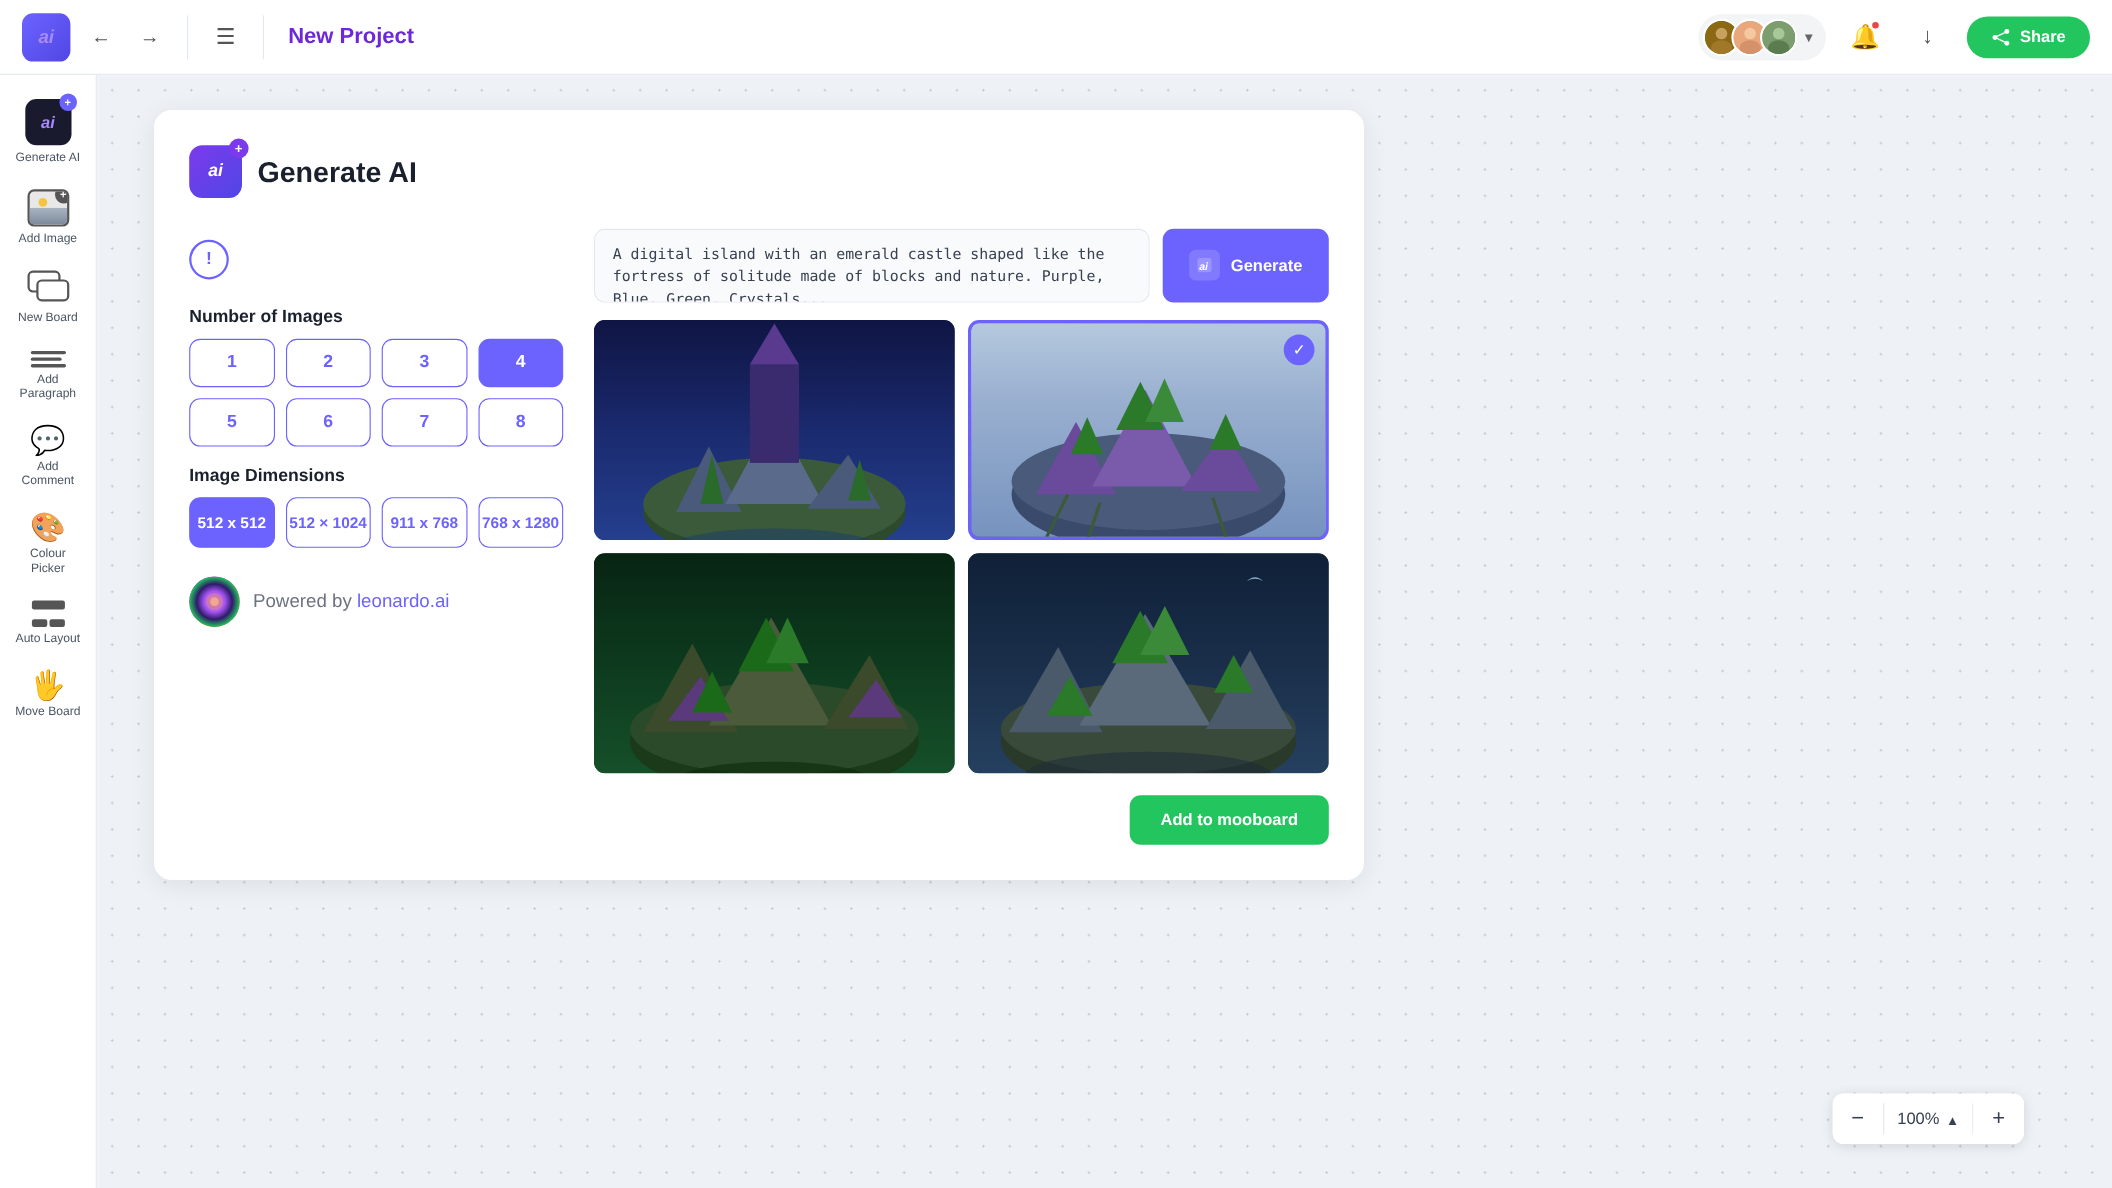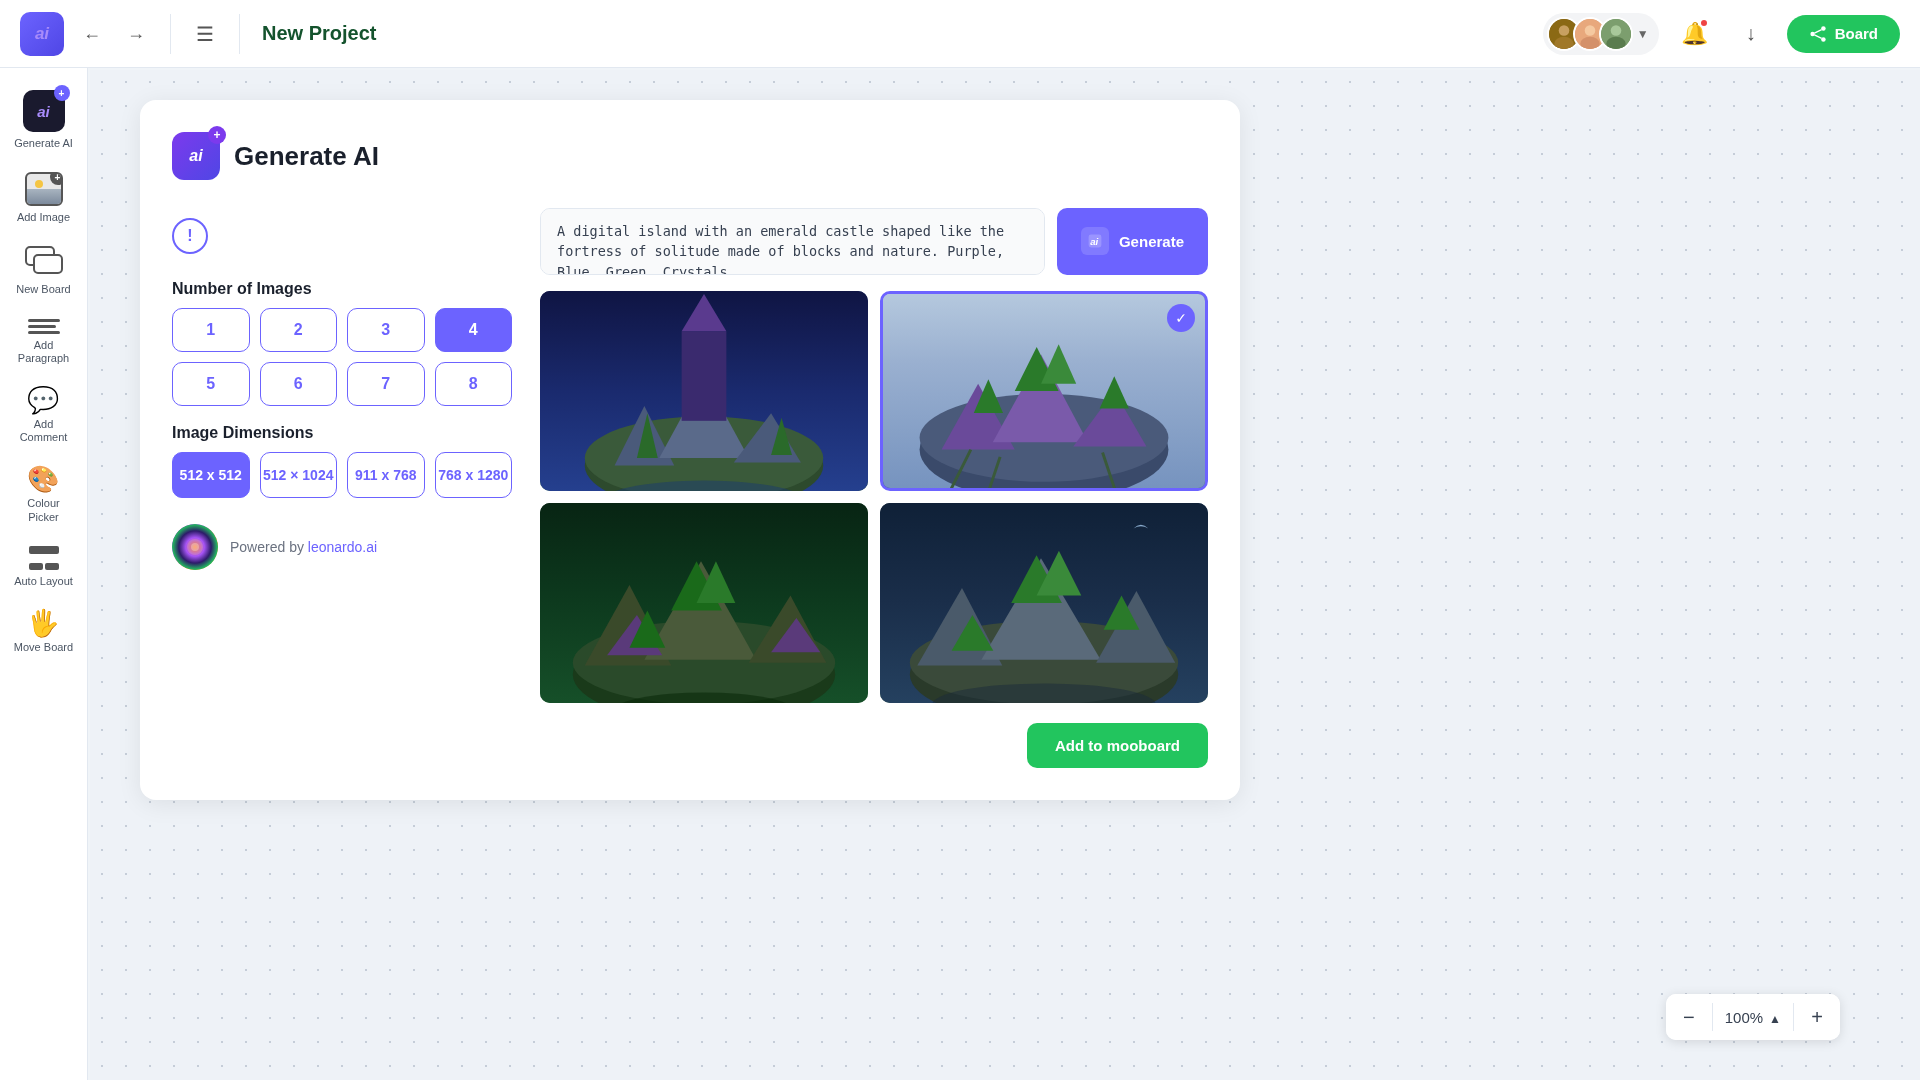--- a/index.html
+++ b/index.html
@@ -61,21 +61,21 @@
     .header-menu-btn {
       width: 32px; height: 32px;
       border: none; background: none;
       cursor: pointer; font-size: 20px;
       color: #555;
       display: flex; align-items: center; justify-content: center;
     }
     .header-title {
       font-size: 20px;
       font-weight: 600;
-      color: #14532d;
+      color: #6d28d9;
       margin-left: 4px;
     }
     .header-right {
       margin-left: auto;
       display: flex; align-items: center; gap: 16px;
     }
     .avatar-group {
       display: flex; align-items: center;
       background: #f3f4f6;
       border-radius: 24px;
@@ -368,21 +368,21 @@
       margin-top: 8px;
     }
     .powered-avatar {
       width: 46px; height: 46px;
       border-radius: 50%;
       overflow: hidden;
       background: linear-gradient(135deg, #2d1b69, #a855f7, #f97316, #22c55e);
       display: flex; align-items: center; justify-content: center;
     }
     .powered-text {
-      font-size: 14px;
+      font-size: 17px;
       color: #6b7280;
     }
     .powered-link {
       color: #6c63ff;
       text-decoration: none;
       font-weight: 500;
     }
 
     
     .image-grid {
@@ -546,21 +546,21 @@
     </button>
     <button class="download-btn">↓</button>
     <button class="share-btn">
       <svg width="18" height="18" viewBox="0 0 20 20" fill="none">
         <circle cx="16" cy="4" r="2.5" fill="white"></circle>
         <circle cx="4" cy="10" r="2.5" fill="white"></circle>
         <circle cx="16" cy="16" r="2.5" fill="white"></circle>
         <line x1="14" y1="5.2" x2="6" y2="9" stroke="white" stroke-width="1.5"></line>
         <line x1="6" y1="11" x2="14" y2="14.8" stroke="white" stroke-width="1.5"></line>
       </svg>
-      <span>Board</span>
+      <span>Share</span>
     </button>
   </div>
 </div>
 
 <div class="sidebar">
 
   <div class="sidebar-item">
     <div style="position:relative; width:42px; height:42px; background:#1a1a2e; border-radius:10px; display:flex; align-items:center; justify-content:center;">
       <span style="color:#a78bfa; font-weight:900; font-size:15px; font-style:italic;">ai</span>
       <div style="position:absolute; top:-5px; right:-5px; width:16px; height:16px; background:#6c63ff; border-radius:50%; display:flex; align-items:center; justify-content:center; color:white; font-size:10px; font-weight:bold;">+</div>

